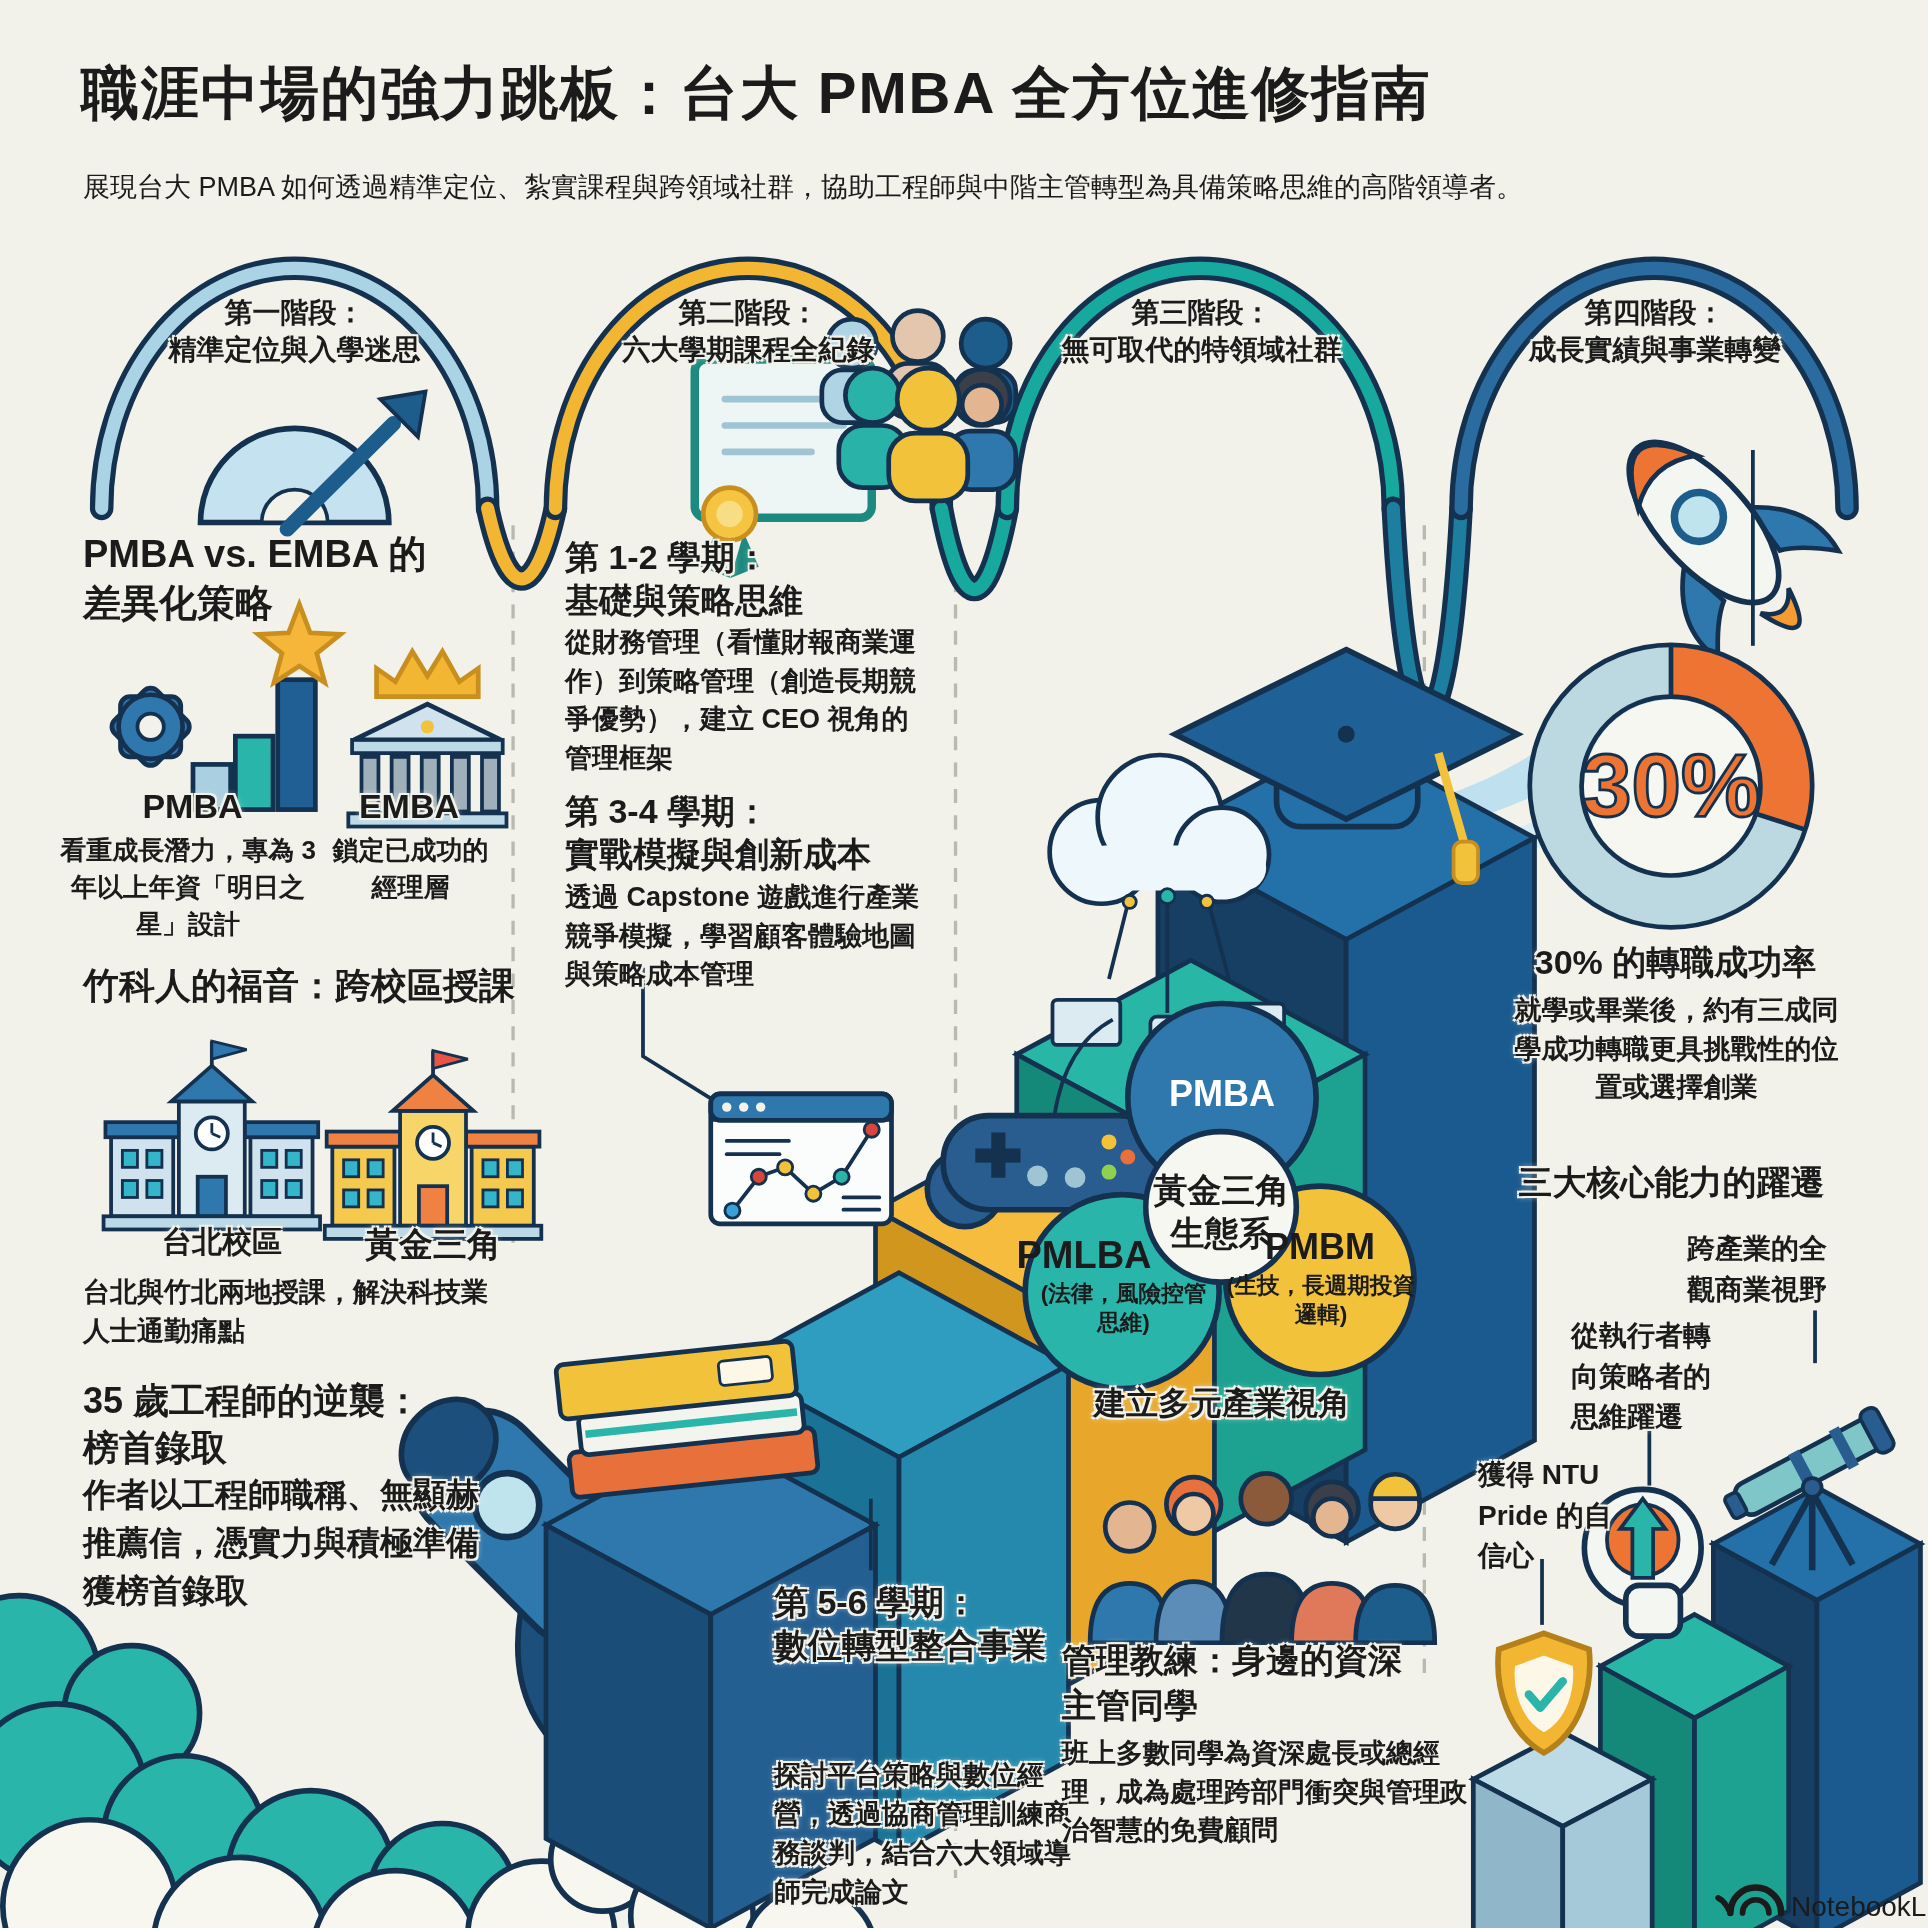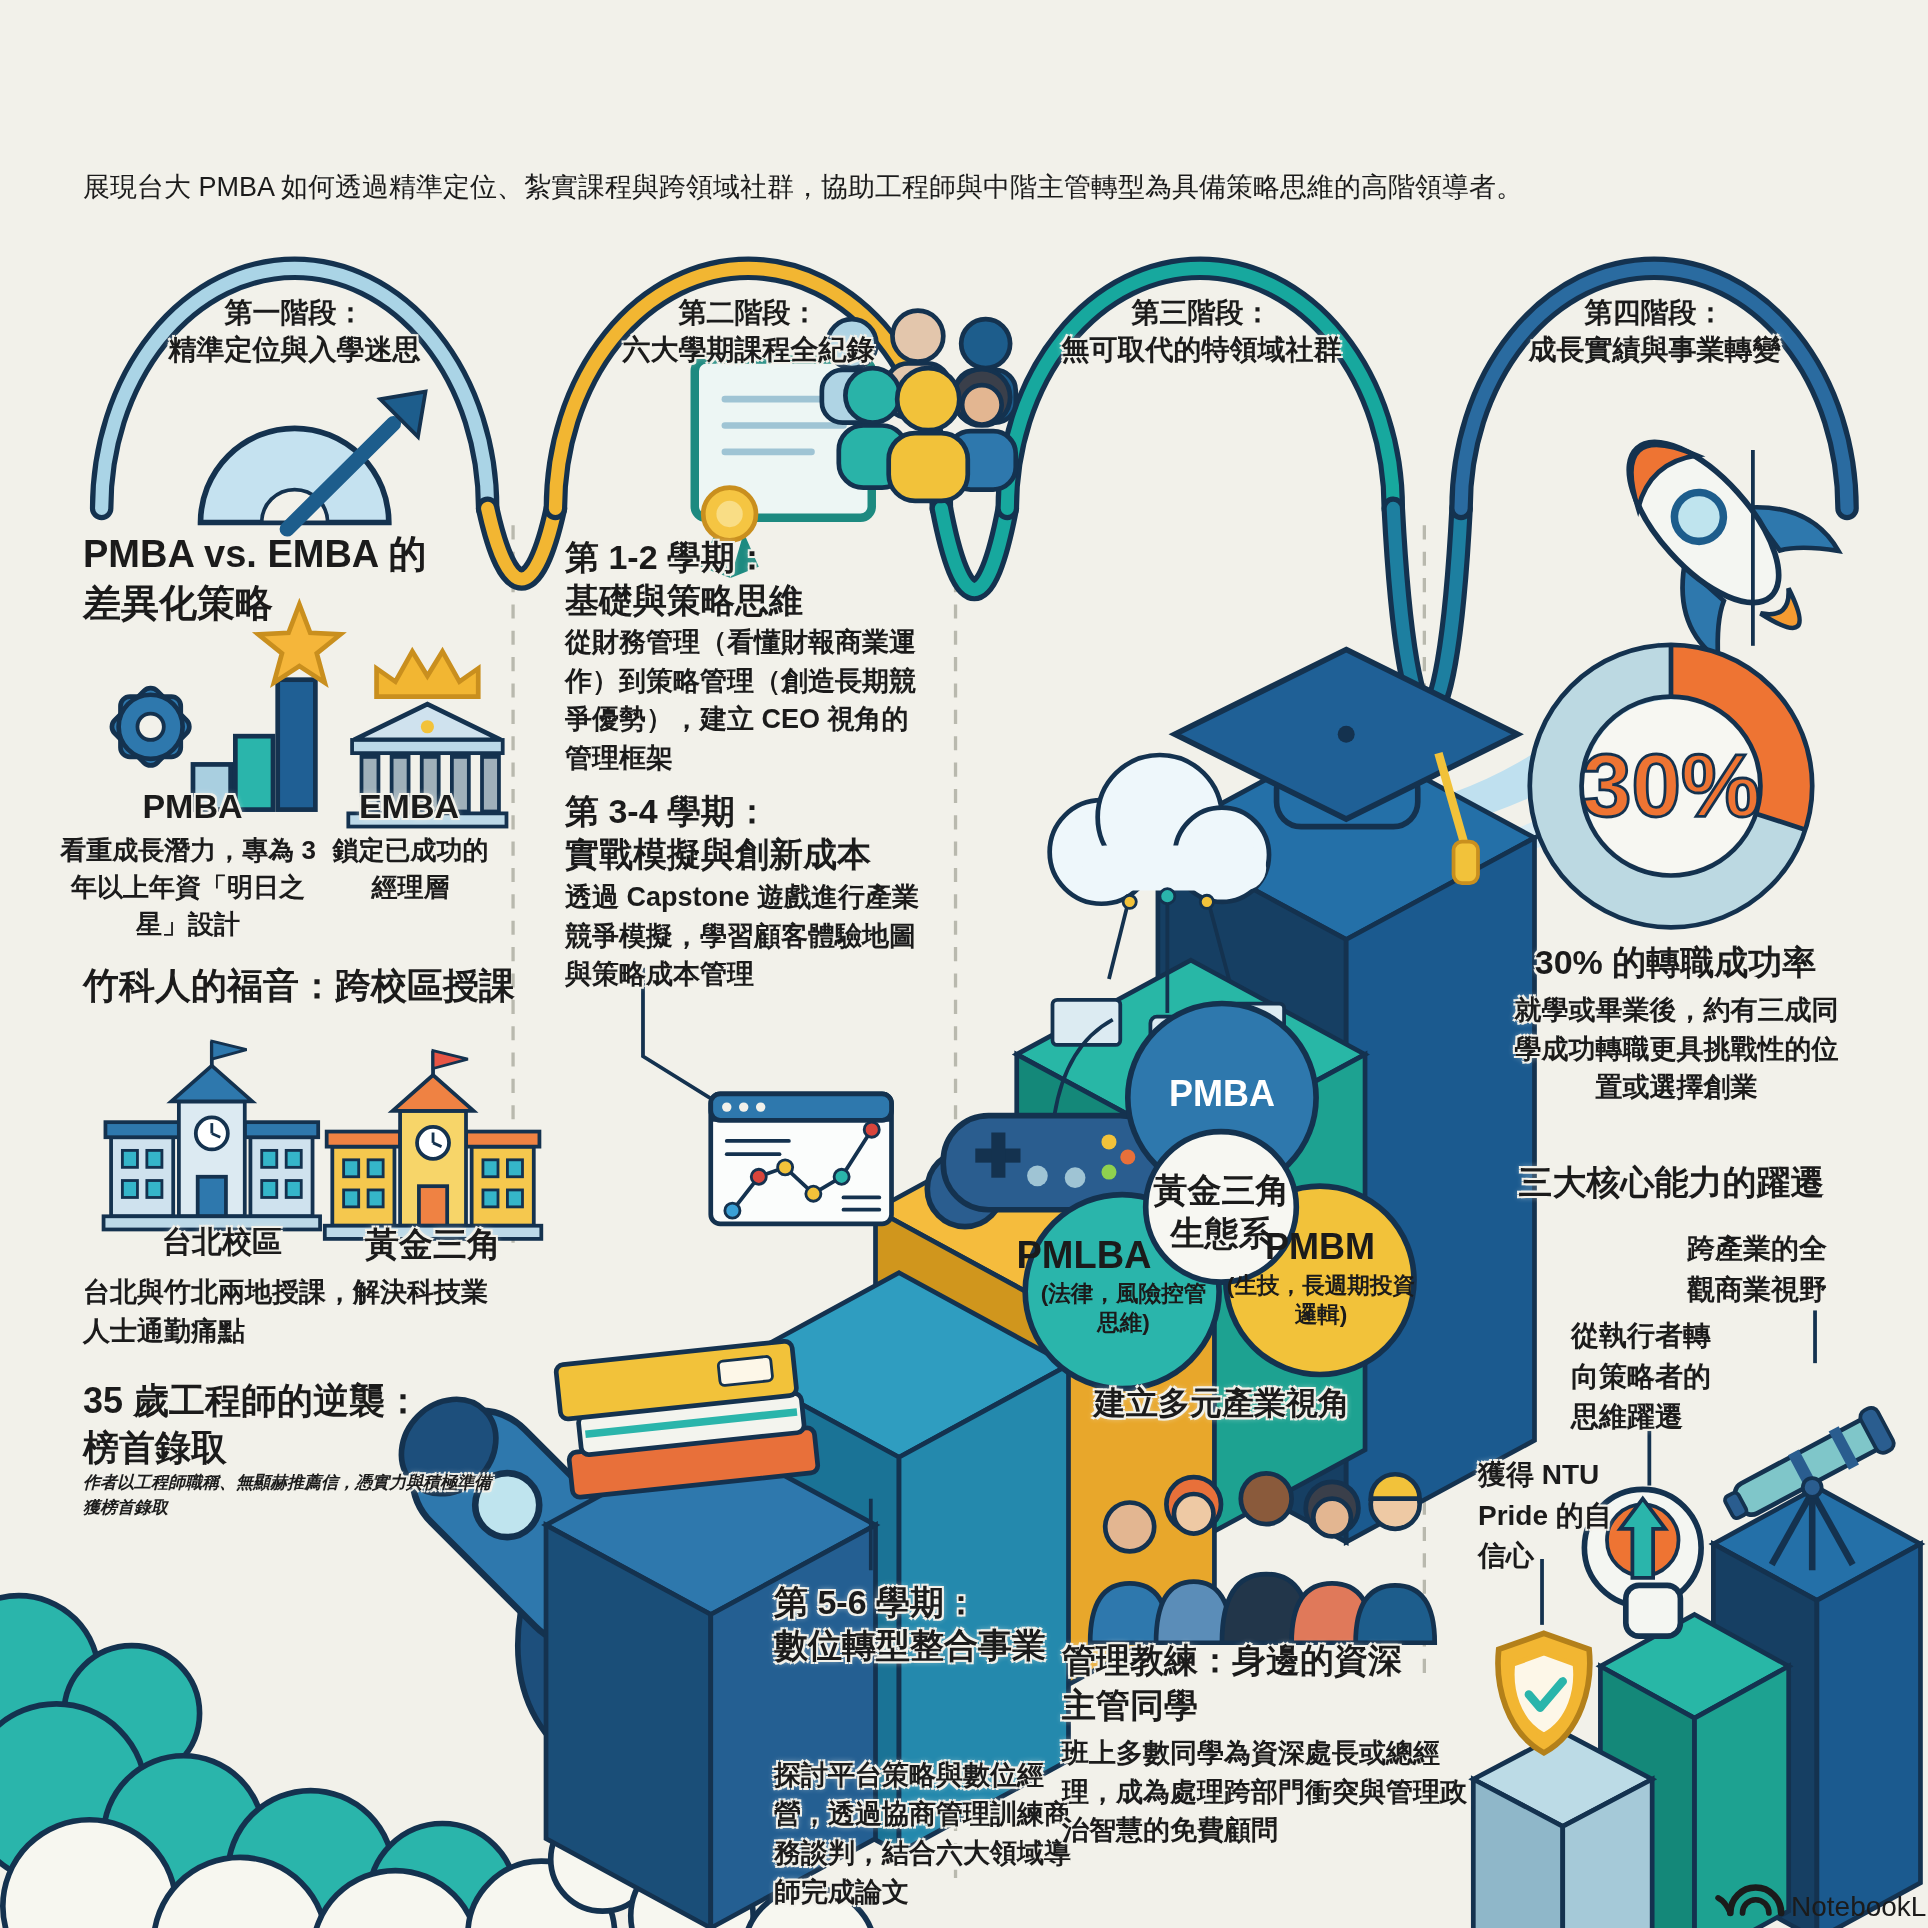--- a/index.html
+++ b/index.html
@@ -375,20 +375,21 @@
     <rect x="0" y="162" width="230" height="14" fill="#bcd9e8" stroke="#14324f" stroke-width="4"></rect>
   </g>
 
   <g fill="none" stroke="#1b1b1b" stroke-linecap="round">
     <path d="M 1838,2032 A 27 27 0 0 1 1892,2032" stroke-width="7"></path>
     <path d="M 1851,2032 A 14 14 0 0 1 1879,2032" stroke-width="6"></path>
     <path d="M 1838,2032 q -5,-12 -13,-16" stroke-width="6"></path>
   </g>
 </svg>
 
+<div class="t b" style="left:81px;top:55px;width:1789px;font-size:58px;letter-spacing:1.9px;">職涯中場的強力跳板：台大 PMBA 全方位進修指南</div>
 <div class="t" style="left:83px;top:169px;width:1808px;font-size:27px;">展現台大 PMBA 如何透過精準定位、紮實課程與跨領域社群，協助工程師與中階主管轉型為具備策略思維的高階領導者。</div>
 
 <div class="t b c halo" style="left:125px;top:294px;width:339px;font-size:28px;">第一階段：</div>
 <div class="t b c halo" style="left:125px;top:331px;width:339px;font-size:28px;">精準定位與入學迷思</div>
 <div class="t b c halo" style="left:579px;top:294px;width:339px;font-size:28px;">第二階段：</div>
 <div class="t b c halo" style="left:579px;top:331px;width:339px;font-size:28px;">六大學期課程全紀錄</div>
 <div class="t b c halo" style="left:1032px;top:294px;width:339px;font-size:28px;">第三階段：</div>
 <div class="t b c halo" style="left:1032px;top:331px;width:339px;font-size:28px;">無可取代的特領域社群</div>
 <div class="t b c halo" style="left:1485px;top:294px;width:339px;font-size:28px;">第四階段：</div>
 <div class="t b c halo" style="left:1485px;top:331px;width:339px;font-size:28px;">成長實績與事業轉變</div>
@@ -398,21 +399,21 @@
 <div class="t b c halo" style="left:89px;top:787px;width:207px;font-size:34px;">PMBA</div>
 <div class="t b c halo" style="left:315px;top:787px;width:188px;font-size:34px;">EMBA</div>
 <div class="t c halo" style="left:58px;top:832px;width:260px;font-size:26px;line-height:1.42;font-weight:600;">看重成長潛力，專為 3 年以上年資「明日之星」設計</div>
 <div class="t c halo" style="left:320px;top:832px;width:181px;font-size:26px;line-height:1.42;font-weight:600;">鎖定已成功的經理層</div>
 <div class="t b" style="left:83px;top:962px;width:452px;font-size:36px;">竹科人的福音：跨校區授課</div>
 <div class="t b c halo" style="left:109px;top:1222px;width:226px;font-size:30px;">台北校區</div>
 <div class="t b c halo" style="left:320px;top:1222px;width:226px;font-size:34px;">黃金三角</div>
 <div class="t halo" style="left:83px;top:1273px;width:405px;font-size:27px;line-height:1.45;font-weight:600;">台北與竹北兩地授課，解決科技業人士通勤痛點</div>
 <div class="t b halo" style="left:83px;top:1377px;width:433px;font-size:36px;">35 歲工程師的逆襲：</div>
 <div class="t b halo" style="left:83px;top:1424px;width:433px;font-size:36px;">榜首錄取</div>
-<div class="t halo" style="left:83px;top:1471px;width:414px;font-size:17px;line-height:1.45;font-weight:600;font-style:italic;">作者以工程師職稱、無顯赫推薦信，憑實力與積極準備獲榜首錄取</div>
+<div class="t halo" style="left:83px;top:1471px;width:414px;font-size:33px;line-height:1.45;font-weight:600;">作者以工程師職稱、無顯赫推薦信，憑實力與積極準備獲榜首錄取</div>
 
 <div class="t b halo" style="left:565px;top:535px;width:395px;font-size:34px;">第 1-2 學期：</div>
 <div class="t b halo" style="left:565px;top:578px;width:395px;font-size:34px;">基礎與策略思維</div>
 <div class="t halo" style="left:565px;top:623px;width:367px;font-size:27px;line-height:1.43;font-weight:600;">從財務管理（看懂財報商業運作）到策略管理（創造長期競爭優勢），建立 CEO 視角的管理框架</div>
 <div class="t b halo" style="left:565px;top:789px;width:395px;font-size:34px;">第 3-4 學期：</div>
 <div class="t b halo" style="left:565px;top:832px;width:395px;font-size:34px;">實戰模擬與創新成本</div>
 <div class="t halo" style="left:565px;top:878px;width:367px;font-size:27px;line-height:1.43;font-weight:600;">透過 Capstone 遊戲進行產業競爭模擬，學習顧客體驗地圖與策略成本管理</div>
 <div class="t b halo" style="left:774px;top:1580px;width:339px;font-size:34px;">第 5-6 學期：</div>
 <div class="t b halo" style="left:774px;top:1623px;width:339px;font-size:34px;">數位轉型整合事業</div>
 <div class="t halo" style="left:774px;top:1756px;width:311px;font-size:27px;line-height:1.45;font-weight:700;">探討平台策略與數位經營，透過協商管理訓練商務談判，結合六大領域導師完成論文</div>

